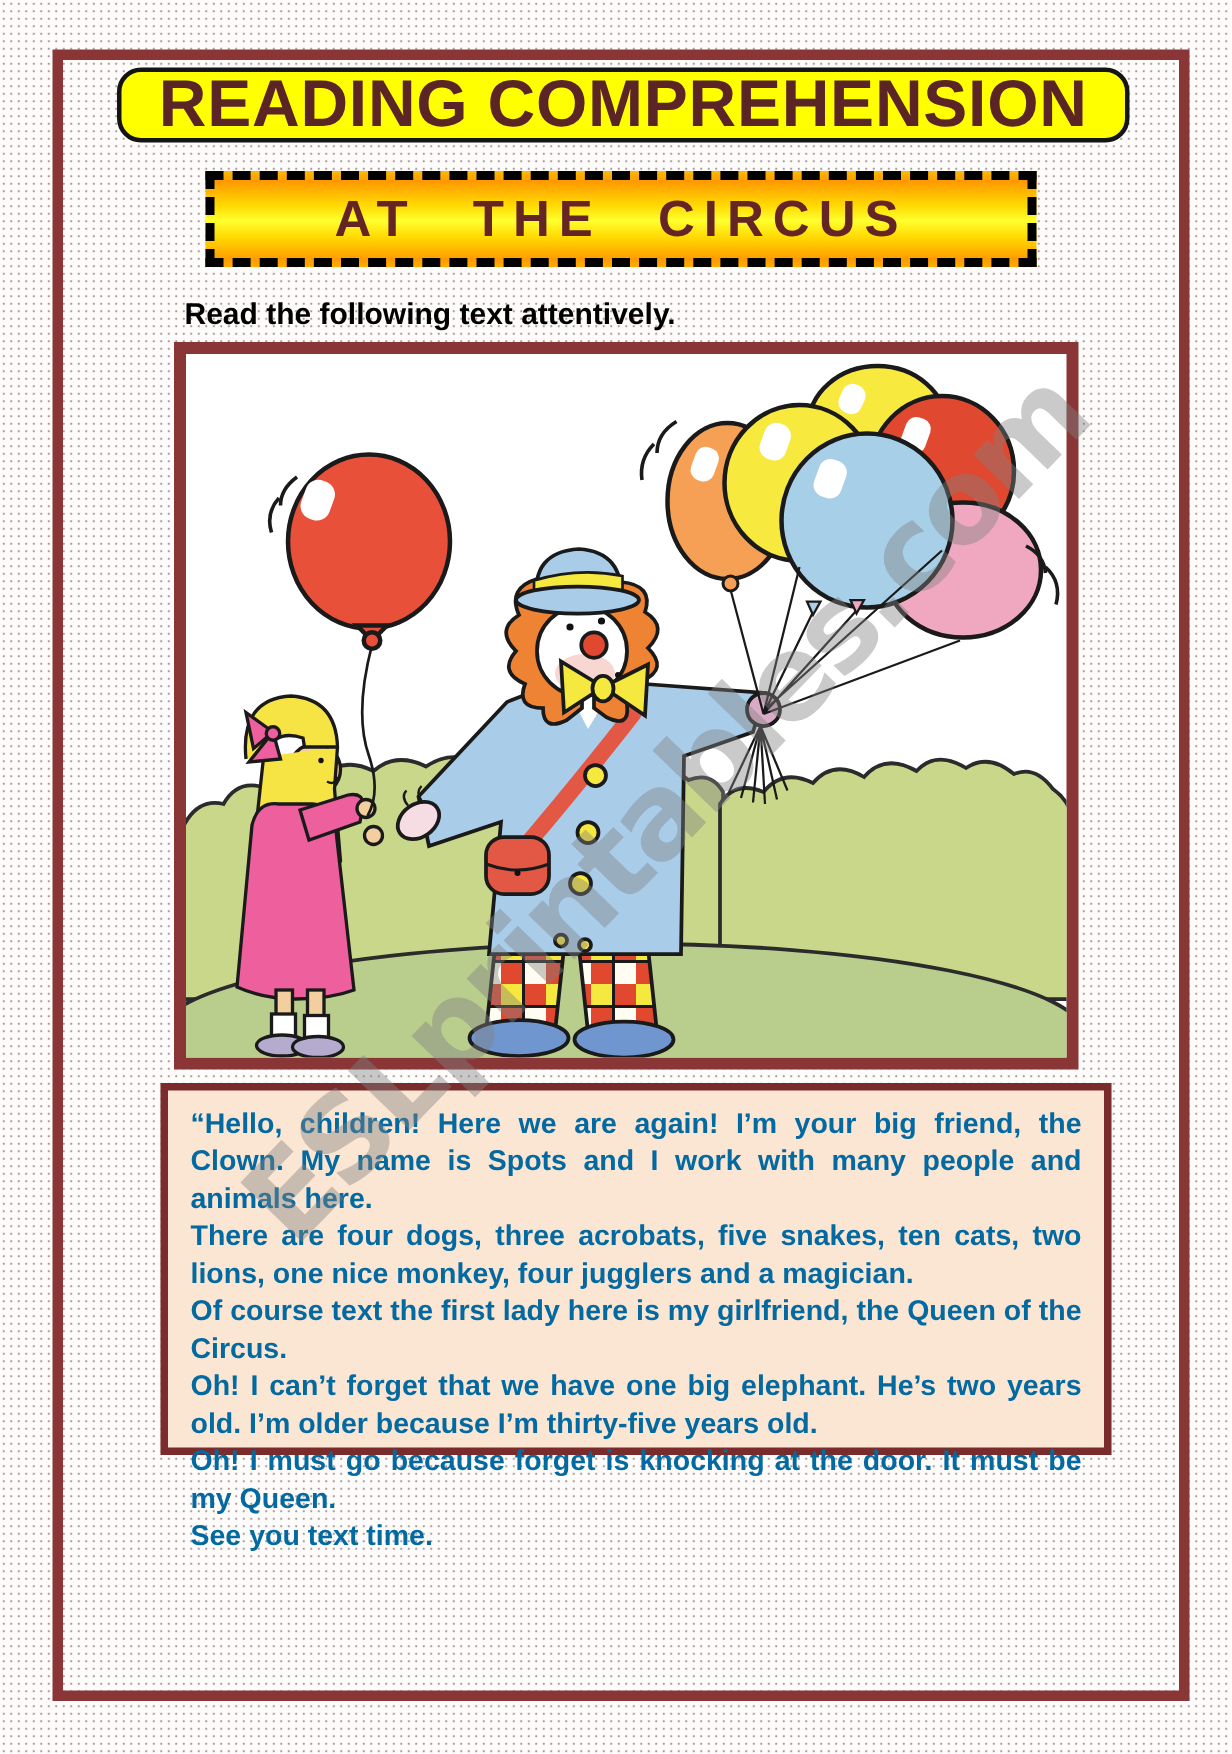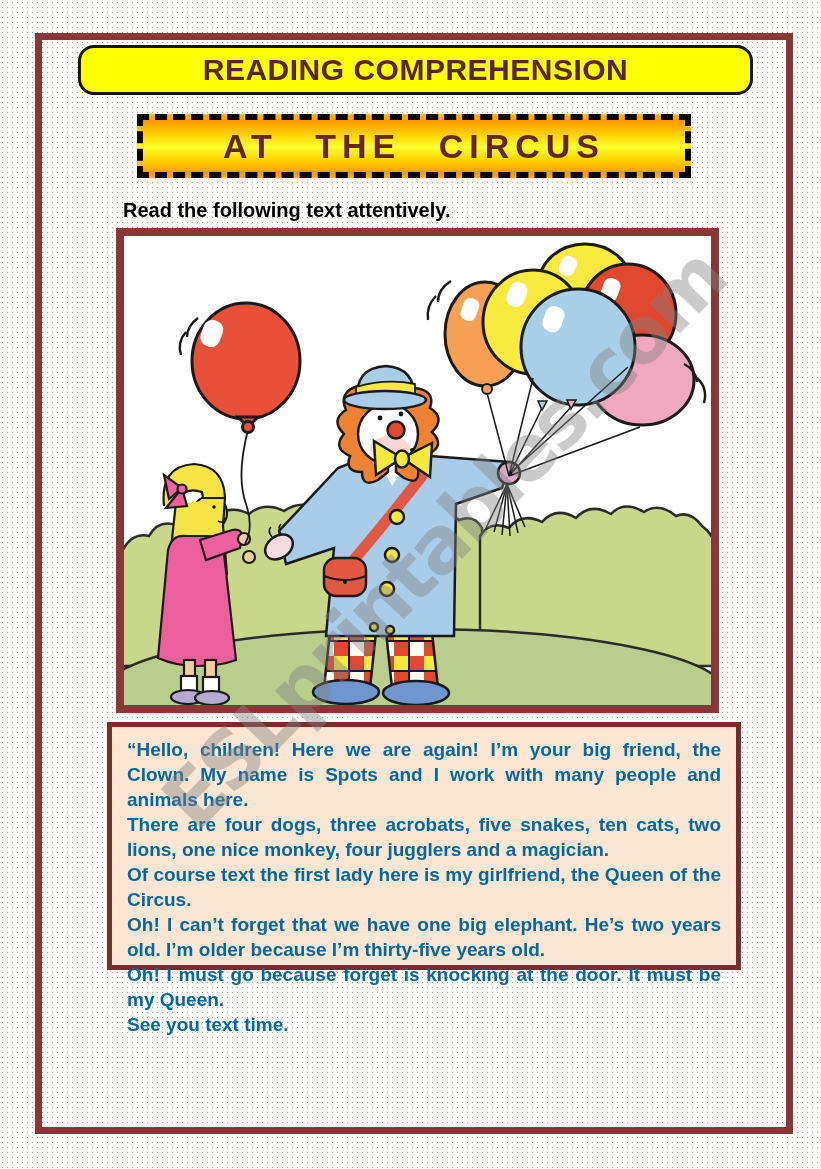--- a/index.html
+++ b/index.html
@@ -13,21 +13,21 @@
   .frame {
     position:absolute; left:35px; top:33px; width:744px; height:1087px;
     border:7px solid #8a3636;
   }
   .title-banner {
     position:absolute; left:78px; top:45px; width:669px; height:44px;
     background:#ffff00; border:3px solid #141414; border-radius:16px;
     display:flex; align-items:center; justify-content:center; z-index:2;
   }
   .title-banner span {
-    font-size:30px; font-weight:bold; color:#5c2525; letter-spacing:.5px; white-space:nowrap;
+    font-size:44px; font-weight:bold; color:#5c2525; letter-spacing:.5px; white-space:nowrap;
   }
   .subtitle-banner {
     position:absolute; left:137px; top:114px; width:542px; height:52px;
     background:linear-gradient(180deg,#ff9600 0%,#ffd800 32%,#ffff2e 52%,#ffd800 74%,#ffa000 100%);
     border:6px dashed #000;
     display:flex; align-items:center; justify-content:center; z-index:2;
   }
   .subtitle-banner span {
     font-size:34px; font-weight:bold; color:#662525; letter-spacing:6px; word-spacing:22px; white-space:nowrap;
   }

